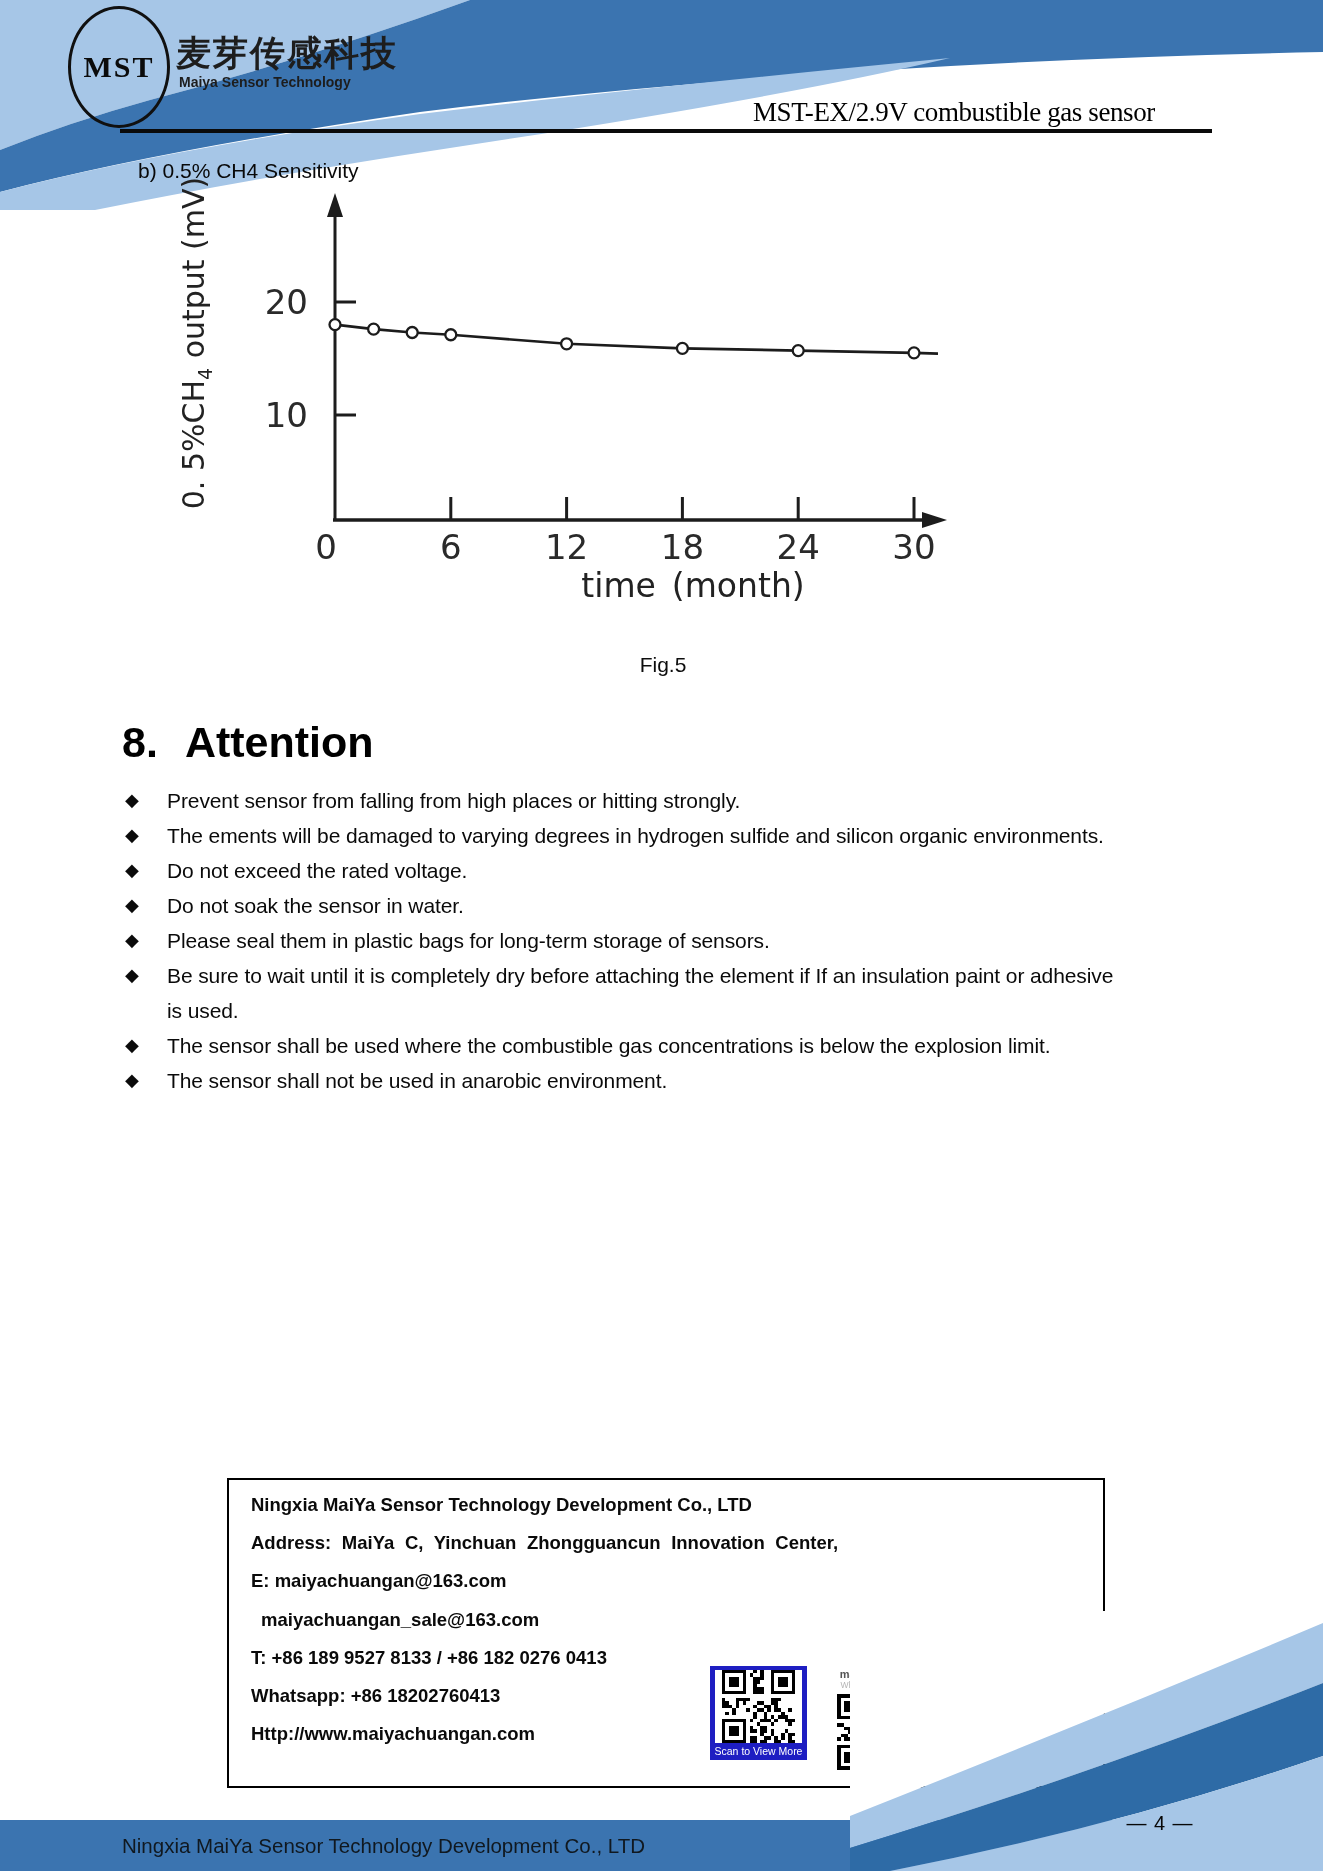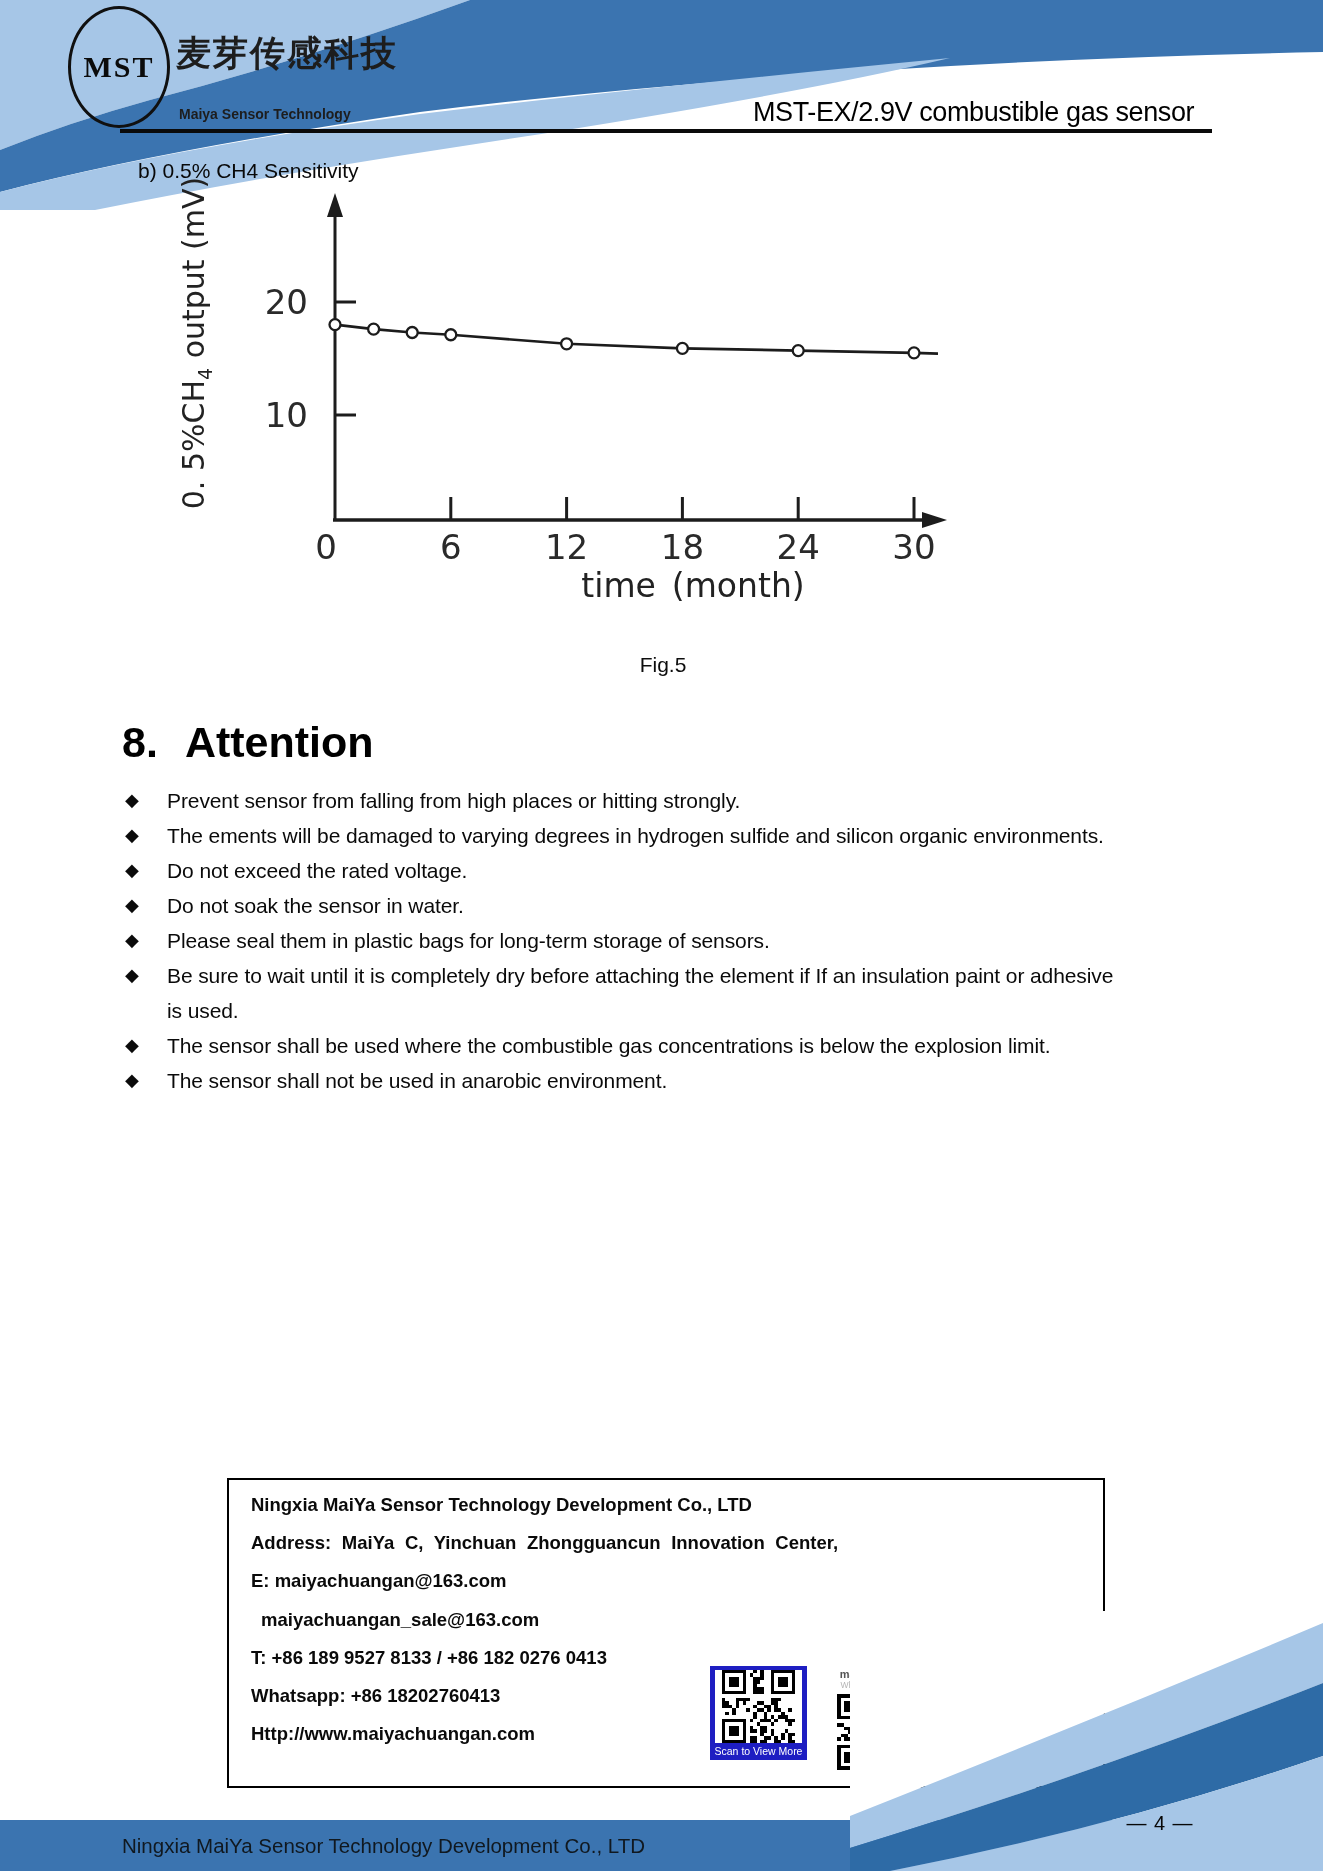--- a/index.html
+++ b/index.html
@@ -10,22 +10,22 @@
   }
   
   #header-waves{position:absolute;left:0;top:0;width:1323px;height:210px;}
   .logo-ellipse{
     position:absolute;left:68px;top:6px;width:96px;height:116px;
     border:3px solid #101010;border-radius:50%;z-index:3;
     display:flex;align-items:center;justify-content:center;
   }
   .logo-abbr{font-family:"Liberation Serif",serif;font-weight:bold;font-size:30px;letter-spacing:2px;color:#0b0b0b;}
   .logo-cn{position:absolute;left:176px;top:30px;z-index:3;font-size:35px;font-weight:bold;color:#1d1d1d;letter-spacing:2px;}
-  .logo-en{position:absolute;left:179px;top:74px;z-index:3;font-size:14px;font-weight:bold;color:#1d1d1d;margin-top:32px;}
-  .doc-title{position:absolute;left:753px;top:97px;z-index:3;font-size:27px;letter-spacing:-0.4px;color:#000;}
+  .logo-en{position:absolute;left:179px;top:74px;z-index:3;font-size:14px;font-weight:bold;color:#1d1d1d;}
+  .doc-title{position:absolute;left:753px;top:97px;z-index:3;font-size:27px;letter-spacing:-0.4px;color:#000;font-family:Liberation Serif, serif;}
   .header-rule{position:absolute;left:120px;top:129px;width:1092px;height:4px;background:#0a0a0a;z-index:3;}
   .fig-sublabel{position:absolute;left:122px;top:159px;font-size:21px;z-index:3;color:#080808;margin-left:16px;}
   
   #sensitivity-chart{position:absolute;left:168px;top:183px;overflow:visible;
      font-family:"DejaVu Sans",sans-serif;}
   .fig-caption{position:absolute;left:588px;top:653px;width:150px;text-align:center;font-size:21px;color:#0d0d0d;}
   
   .section-heading{position:absolute;left:122px;top:718px;font-size:43px;font-weight:bold;color:#000000;letter-spacing:0;}
   .section-heading .sec-title{margin-left:27px;}
   .bullet-list{position:absolute;left:125px;top:783px;width:1000px;list-style:none;margin:0;padding:0;}

